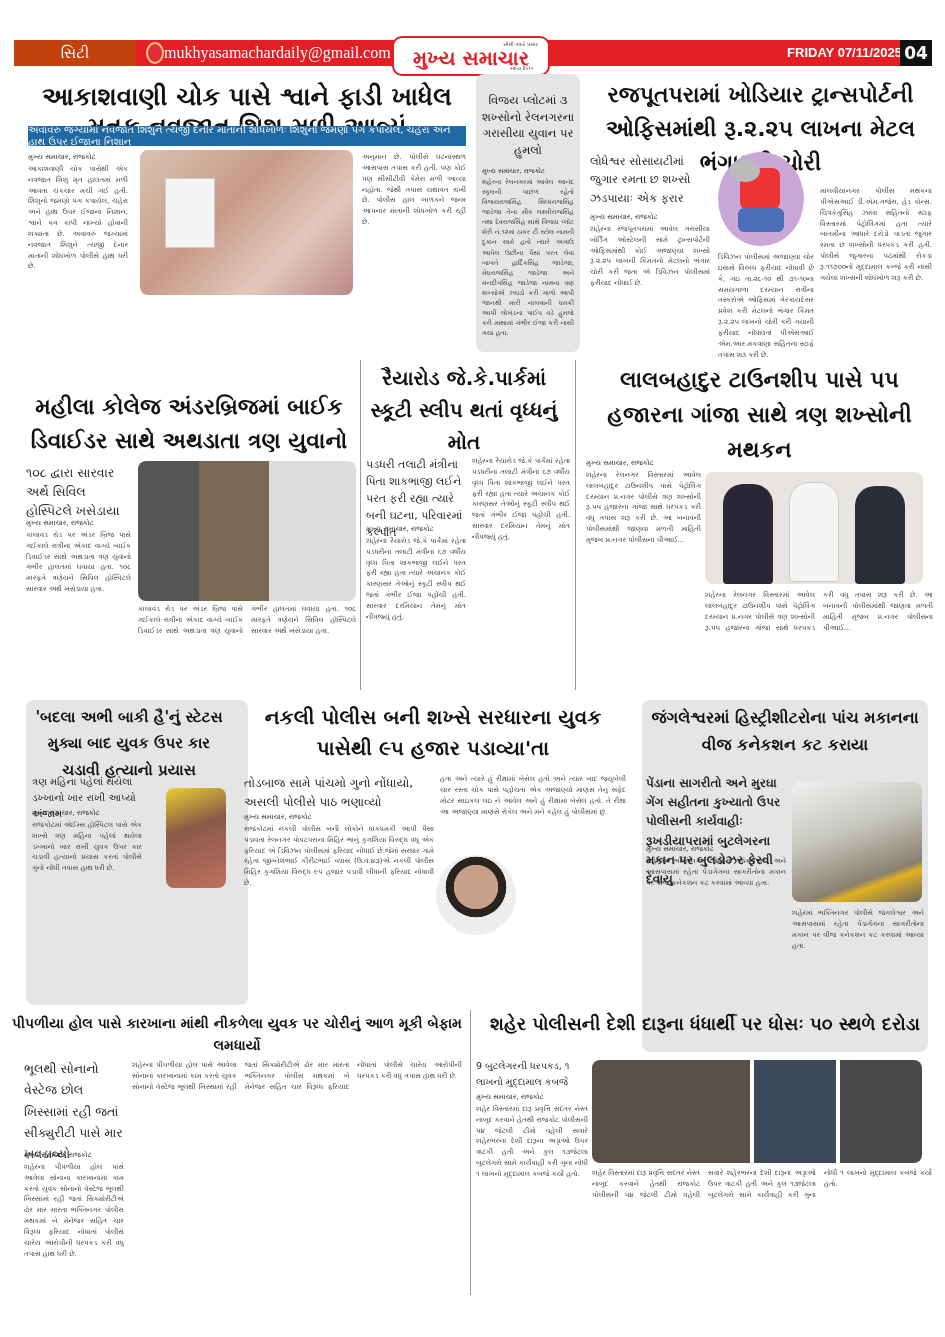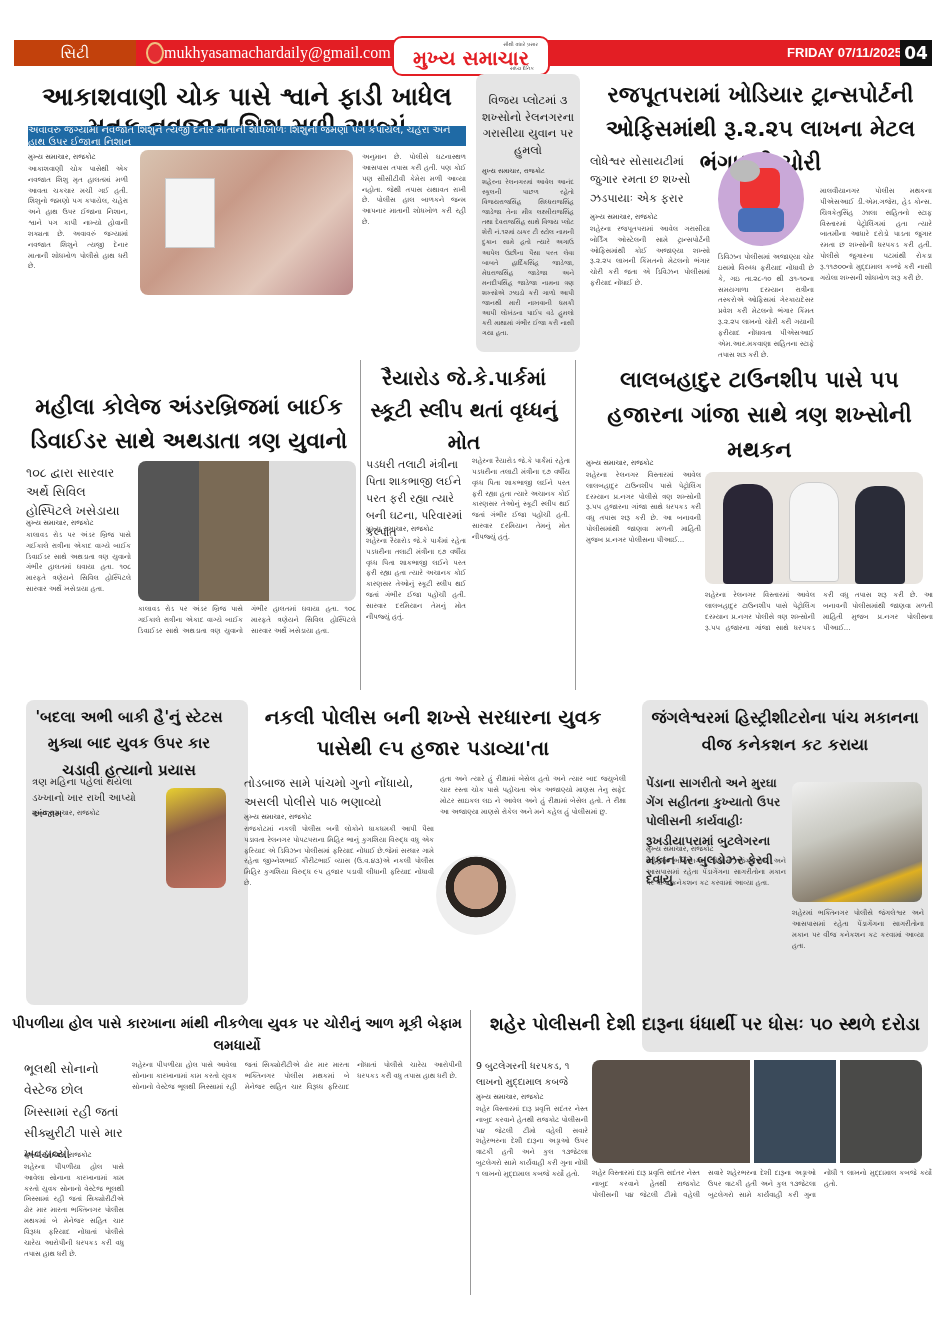--- a/index.html
+++ b/index.html
@@ -91,21 +91,21 @@
     <div style="position:absolute;left:18px;top:12px;width:50px;height:100px;background:#2a2636;border-radius:20px 20px 4px 4px"></div>
     <div style="position:absolute;left:84px;top:10px;width:50px;height:100px;background:#f5f5f5;border:1px solid #ccc;border-radius:20px 20px 4px 4px"></div>
     <div style="position:absolute;left:150px;top:14px;width:50px;height:98px;background:#2a2c38;border-radius:20px 20px 4px 4px"></div>
   </div>
   <div class="body" style="left:705px;top:590px;width:228px;height:96px;overflow:hidden;column-count:2;column-gap:8px">શહેરના રેલનગર વિસ્તારમાં આવેલ લાલબહાદુર ટાઉનશીપ પાસે પેટ્રોલિંગ દરમ્યાન પ્ર.નગર પોલીસે ત્રણ શખ્સોની રૂ.૫૫ હજારના ગાંજા સાથે ધરપકડ કરી વધુ તપાસ શરૂ કરી છે. આ બનાવની પોલીસમાંથી જાણવા મળતી માહિતી મુજબ પ્ર.નગર પોલીસના પીઆઈ...</div>
 </div>
 
 <div class="gbox" style="left:26px;top:700px;width:222px;height:305px">
   <div class="hl" style="left:4px;top:4px;width:198px;font-size:15px;line-height:1.75">'બદલા અભી બાકી હૈ'નું સ્ટેટસ મુક્યા બાદ યુવક ઉપર કાર ચડાવી હત્યાનો પ્રયાસ</div>
   <div class="deck" style="left:6px;top:74px;width:120px;font-size:10px;line-height:1.6">ત્રણ મહિના પહેલાં થયેલા ડખ્ખાનો ખાર રાખી આપ્યો અંજામ</div>
-  <div class="body" style="left:6px;top:108px;width:110px;height:190px;overflow:hidden"><span class="byl">મુખ્ય સમાચાર, રાજકોટ</span></div>
+  <div class="body" style="left:6px;top:108px;width:110px;height:190px;overflow:hidden"><span class="byl">મુખ્ય સમાચાર, રાજકોટ</span><span>રાજકોટમાં એઈમ્સ હોસ્પિટલ પાસે એક શખ્સે ત્રણ મહિના પહેલાં થયેલા ડખ્ખાનો ખાર રાખી યુવક ઉપર કાર ચડાવી હત્યાનો પ્રયાસ કરતાં પોલીસે ગુનો નોંધી તપાસ હાથ ધરી છે.</span></div>
   <div class="photo" style="left:140px;top:88px;width:60px;height:100px;background:linear-gradient(160deg,#e8d030,#8a5a48 40%,#c07060)"></div>
 </div>
 
 <div>
   <div class="hl" style="left:238px;top:702px;width:390px;font-size:20px;line-height:1.55">નકલી પોલીસ બની શખ્સે સરધારના યુવક પાસેથી ૯૫ હજાર પડાવ્યા'તા</div>
   <div class="deck" style="left:244px;top:774px;width:190px;font-size:12px;line-height:1.6">તોડબાજ સામે પાંચમો ગુનો નોંધાયો, અસલી પોલીસે પાઠ ભણાવ્યો</div>
   <div class="body" style="left:244px;top:812px;width:190px;height:190px;overflow:hidden"><span class="byl">મુખ્ય સમાચાર, રાજકોટ</span><span>રાજકોટમાં નકલી પોલીસ બની લોકોને ધાકધમકી આપી પૈસા પડાવતા રેલનગર પોપટપરાના મિહિર ભાનું કુગશિયા વિરુદ્ધ વધુ એક ફરિયાદ એ ડિવિઝન પોલીસમાં ફરિયાદ નોંધાઈ છે.જેમાં સરધાર ગામે રહેતા જીગ્નેશભાઈ કીરીટભાઈ વ્યાસ (ઉ.વ.૪૩)એ નકલી પોલીસ મિહિર કુગશિયા વિરુદ્ધ ૯૫ હજાર પડાવી લીધાની ફરિયાદ નોંધાવી છે.</span></div>
   <div style="position:absolute;left:436px;top:855px;width:80px;height:80px;border-radius:50%;background:radial-gradient(circle at 50% 40%,#c8a088 35%,#2a2420 36% 48%,#eee 49%)"></div>
   <div class="body" style="left:440px;top:774px;width:186px;height:228px;overflow:hidden">હતા અને ત્યારે હું રીક્ષામાં બેસેલ હતો અને ત્યાર બાદ જયુબેલી ચાર રસ્તા ચોક પાસે પહોંચતા એક અજાણ્યો માણસ તેનુ સફેદ મોટર સાઇકલ લઇ ને આવેલ અને હું રીક્ષામાં બેસેલ હતો. તે રીક્ષા આ અજાણ્યા માણસે રોકેલ અને મને કહેલ હું પોલીસમાં છુ.</div>
 </div>

